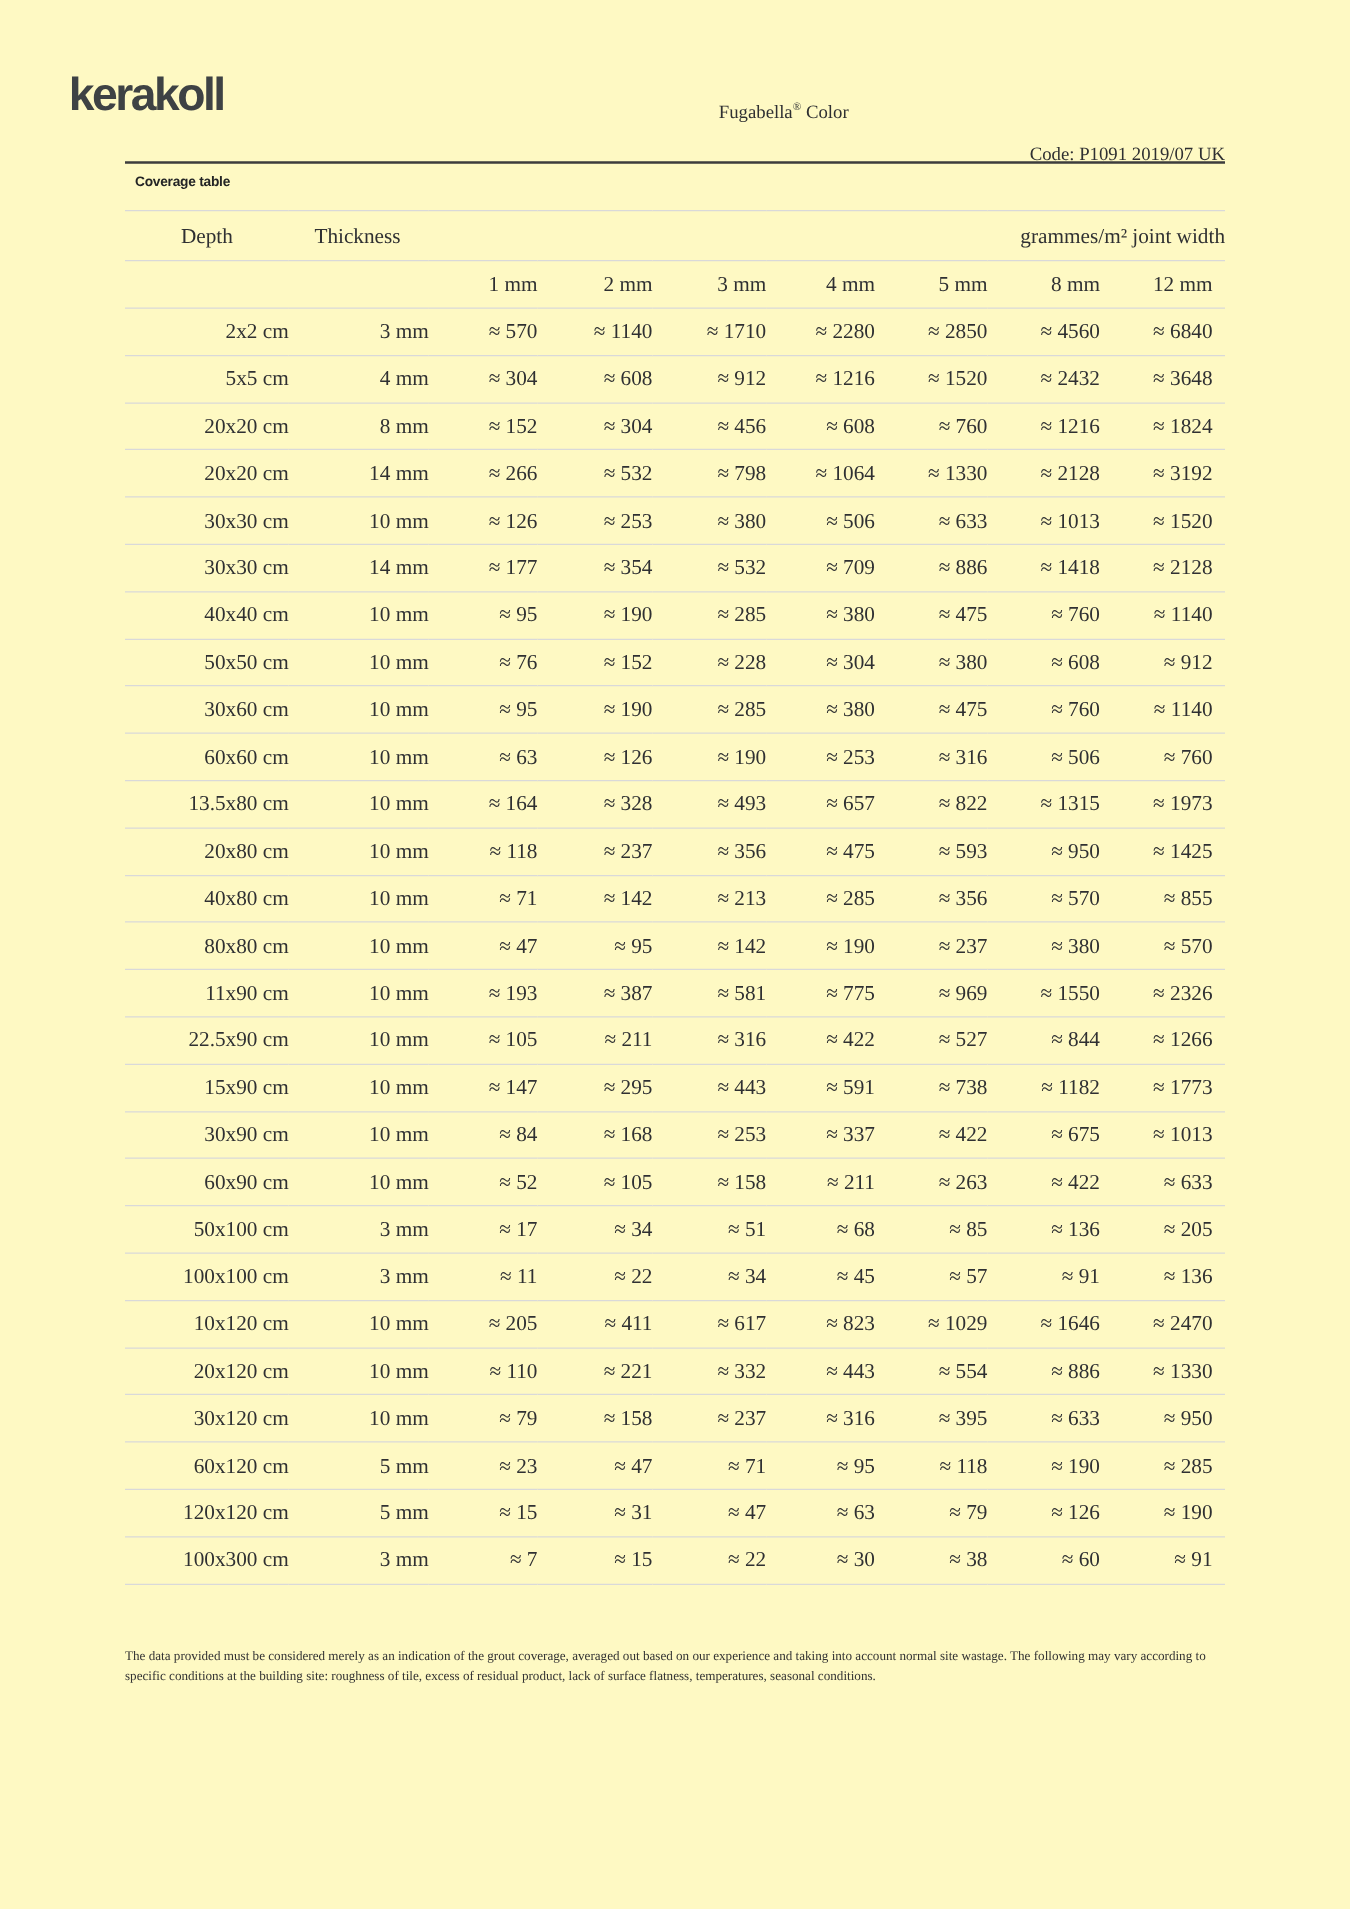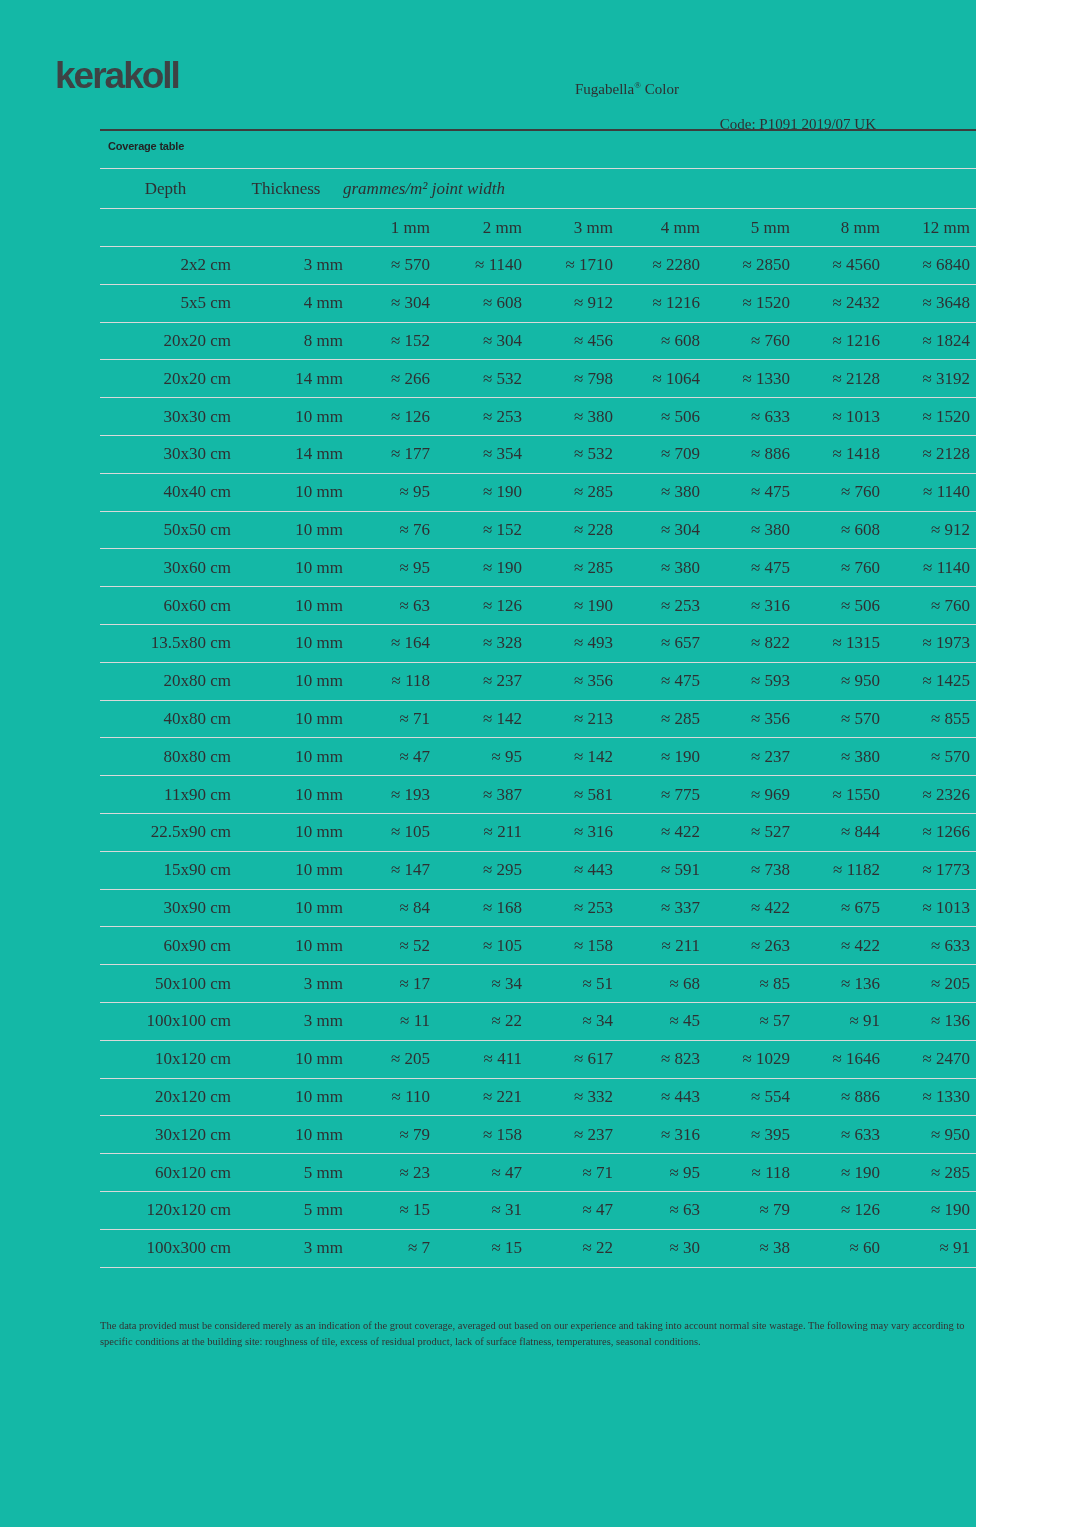--- a/index.html
+++ b/index.html
@@ -1,18 +1,18 @@
 <!DOCTYPE html>
 <html><head>
 <meta charset="utf-8">
 <style>
   * { margin:0; padding:0; box-sizing:border-box; }
   html,body { background:#ffffff; }
   .page {
-    position:relative; width:976px; height:1527px; background:#14b8a6;
+    position:relative; width:1080px; height:1527px; background:#fef9c3;
     overflow:hidden; font-family:"Liberation Serif", serif; color:#2f3032;
   }
   .logo {
     position:absolute; left:55px; top:56px;
     font-family:"Liberation Sans", sans-serif; font-weight:bold;
     font-size:37px; line-height:40px; letter-spacing:-2px; color:#3e4244;
   }
   .doc-title { position:absolute; left:575px; top:80px; font-size:15px; white-space:nowrap; }
   .doc-title sup { font-size:9px; }
   .doc-code { position:absolute; right:100px; top:80px; font-size:15px; white-space:nowrap;margin-top:36px; }
@@ -26,21 +26,21 @@
     position:absolute; left:100px; top:168px; width:880px;
     border-collapse:collapse; table-layout:fixed;
     font-size:17px; color:#2f3032;
   }
   table.coverage thead tr:first-child { border-top:1px solid #d9d9d9; }
   table.coverage tr { border-bottom:1px solid #d9d9d9; }
   table.coverage th { font-weight:normal; }
   .hrow1 th { height:40px; }
   .hrow1 .h-depth { text-align:center; }
   .hrow1 .h-thick { padding-right:2px; }
-  .hrow1 .h-group { text-align:left;font-style:italic; }
+  .hrow1 .h-group { text-align:right; }
   .hrow2 th { height:38px; text-align:right; }
   table.coverage tbody td { height:37.8px; text-align:right; }
   .c-last { padding-right:10px; }
   .footnote {
     position:absolute; left:100px; top:1318px; width:880px;
     font-size:10.5px; line-height:15.5px; font-weight:normal; color:#333333;
   }
 </style>
 </head>
 <body>

